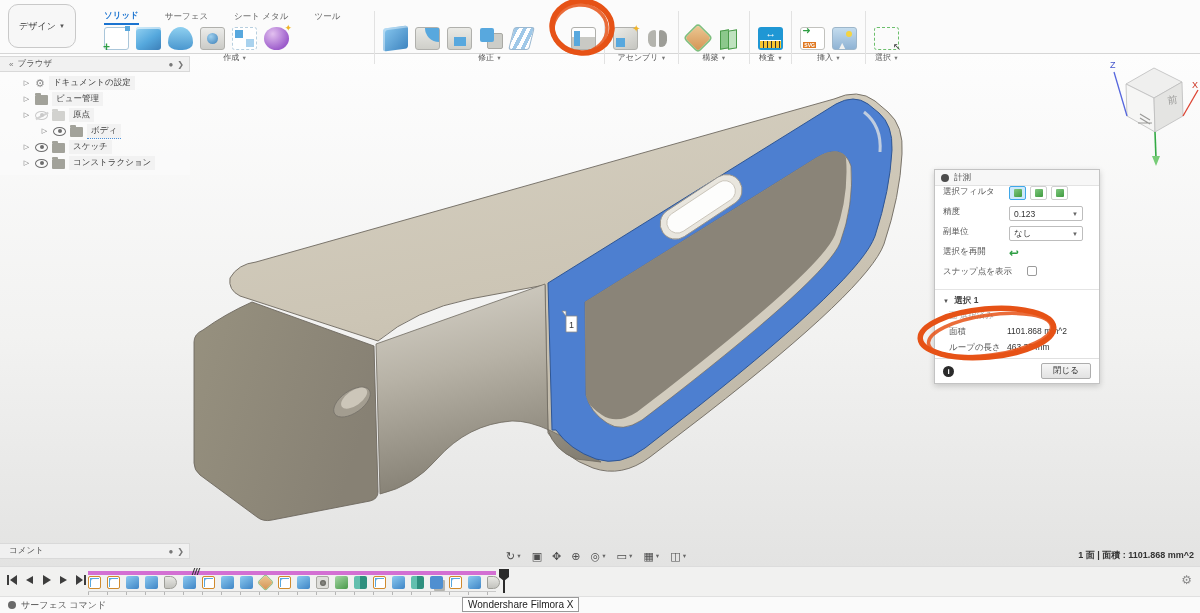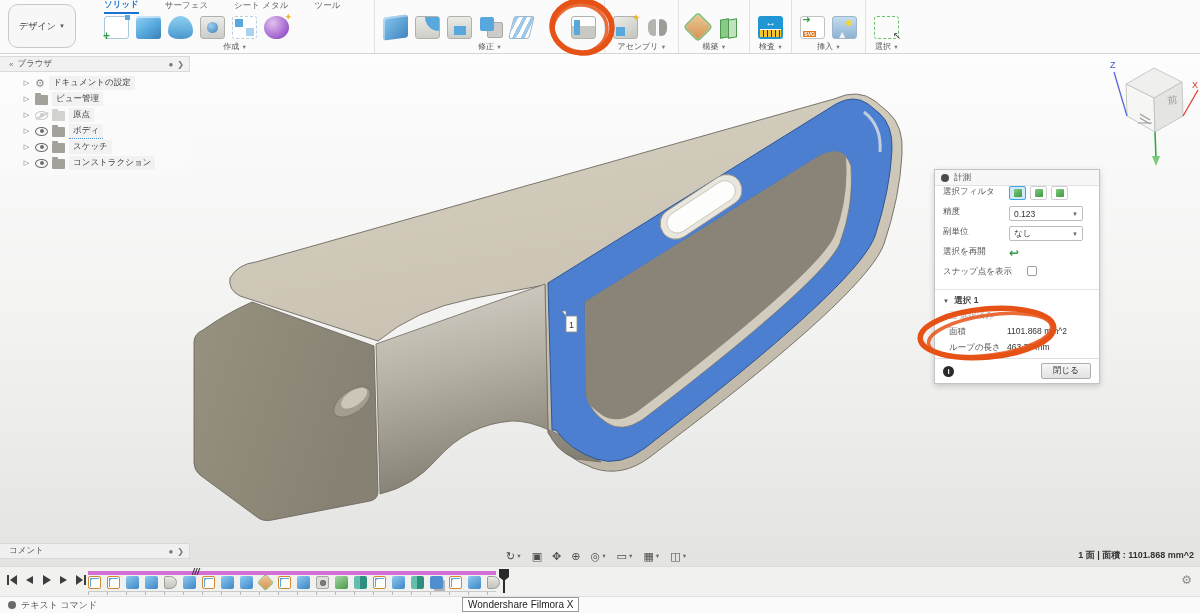--- a/index.html
+++ b/index.html
@@ -13,21 +13,21 @@
   #model-svg { position:absolute; left:0; top:0; width:1200px; height:613px; z-index:1; pointer-events:none; }
   #annot-svg { position:absolute; left:0; top:0; width:1200px; height:613px; z-index:40; pointer-events:none; }
 
   
   #toolbar { position:absolute; left:0; top:0; width:1200px; height:54px; background:#fbfbfb;
     border-bottom:1px solid #d6d6d6; z-index:20; }
   #design-btn { position:absolute; left:8px; top:4px; width:68px; height:44px; border:1px solid #c9c9c9;
     border-radius:10px; background:#f7f7f7; display:flex; align-items:center; justify-content:center;
     font-size:9px; color:#333; gap:3px; }
   #design-btn .caret { font-size:6px; color:#555; }
-  #tb-main { position:absolute; left:96px; top:0; display:flex; }
+  #tb-main { position:absolute; left:96px; top:11px; display:flex; }
   .tgroup { display:flex; flex-direction:column; padding:0 8px; border-right:1px solid #e2e2e2; }
   .tgroup:last-child { border-right:none; }
   .tgroup .tabrow { height:13px; display:flex; align-items:center; }
   .tab { font-size:8.5px; color:#666; margin-right:26px; padding-bottom:1px; }
   .tab.active { color:#1a73d0; font-weight:bold; border-bottom:2px solid #1a73d0; }
   .ticons { height:28px; display:flex; align-items:center; gap:7px; }
   .tlabel { height:12px; font-size:8px; color:#555; text-align:center; }
   .tlabel .caret { font-size:5.5px; color:#777; }
 
   .ticon { position:relative; width:25px; height:23px; border-radius:3px; display:inline-flex;
@@ -346,21 +346,21 @@
         <span class="arrow">▷</span>
         <span class="fold"></span>
         <span class="lbl">ビュー管理</span>
       </div>
       <div class="trow" style="padding-left: 22px;">
         <span class="arrow">▷</span>
         <span class="eye off"></span>
         <span class="fold dim"></span>
         <span class="lbl">原点</span>
       </div>
-      <div class="trow" style="padding-left: 22px;">
+      <div class="trow" style="padding-left: 22px; margin-left: 18px;">
         <span class="arrow">▷</span>
         <span class="eye"></span>
         <span class="fold"></span>
         <span class="lbl u-dotted">ボディ</span>
       </div>
       <div class="trow" style="padding-left: 22px;">
         <span class="arrow">▷</span>
         <span class="eye"></span>
         <span class="fold"></span>
         <span class="lbl">スケッチ</span>
@@ -506,21 +506,21 @@
   <div id="tl-ticks"></div>
   <svg id="playhead" viewBox="0 0 14 24">
     <polygon points="2,0 12,0 12,8 7,12 2,8" fill="#2b2b2b"></polygon>
       <rect x="6" y="8" width="2" height="16" fill="#2b2b2b"></rect>
   </svg>
   <span id="tl-gear">⚙</span>
 </div>
 
 <div id="bottombar">
   <span class="dot"></span>
-  <span>テキスト コマンド</span>
+  <span>サーフェス コマンド</span>
 </div>
 <div id="filmora">Wondershare Filmora X</div>
 
 <svg id="annot-svg" viewBox="0 0 1200 613">
   <g stroke="#e65216" fill="none" stroke-linecap="round">
     <ellipse cx="582" cy="27" rx="30" ry="26" stroke-width="5.5" transform="rotate(6 582 27)"></ellipse>
     <ellipse cx="580" cy="29" rx="27" ry="24" stroke-width="3.5" opacity="0.85" transform="rotate(-4 580 29)"></ellipse>
   </g>
   <g stroke="#e65216" fill="none" stroke-linecap="round">
     <ellipse cx="987" cy="333" rx="67" ry="24" stroke-width="5.5" transform="rotate(-5 987 333)"></ellipse>

